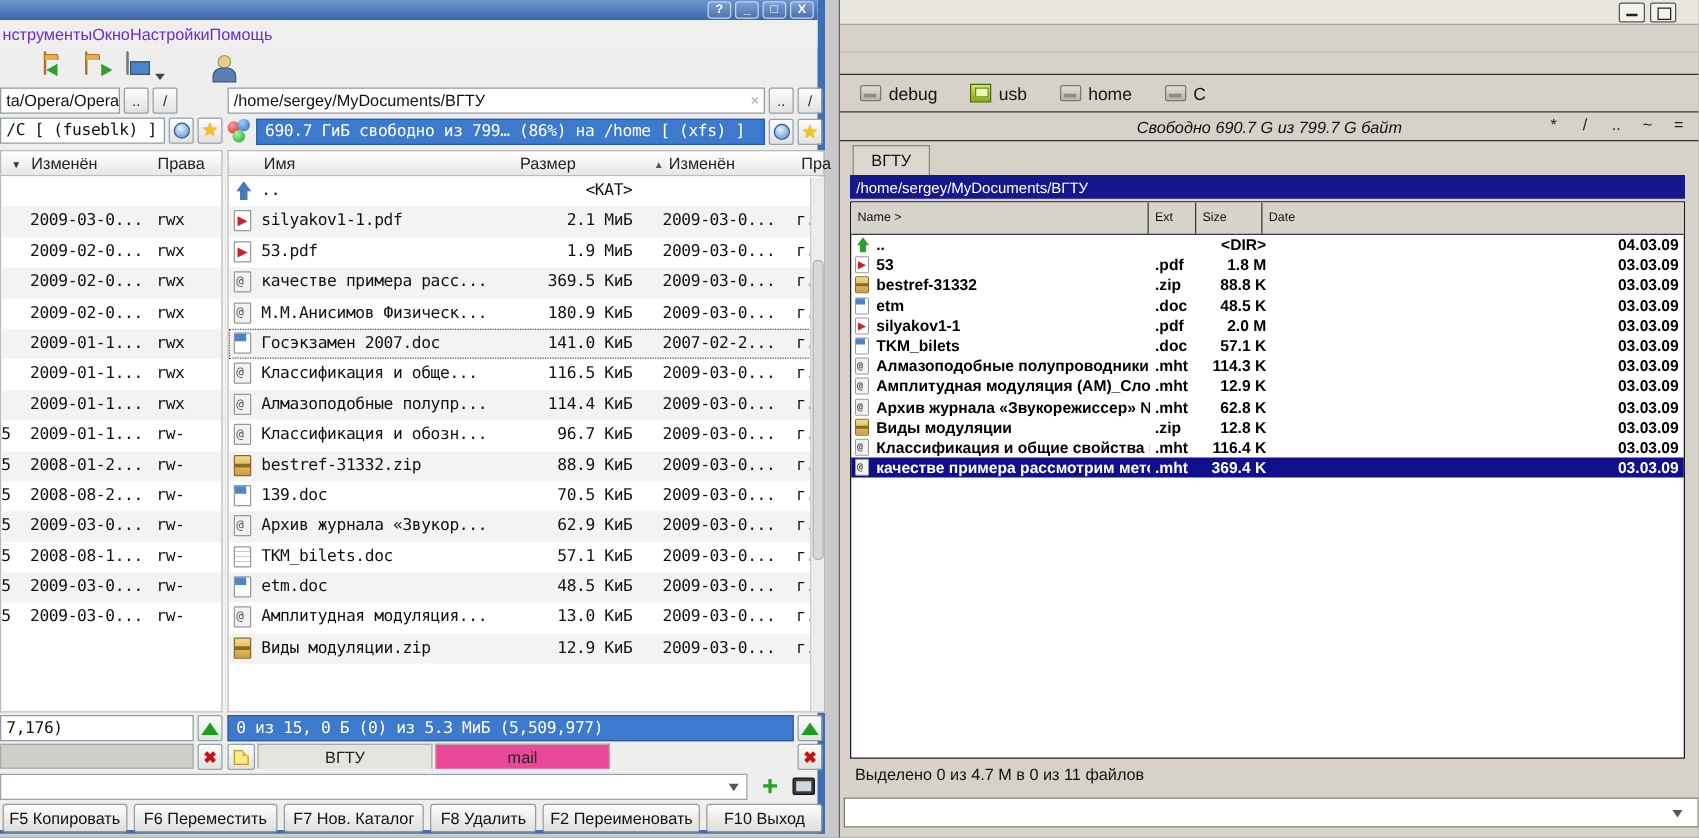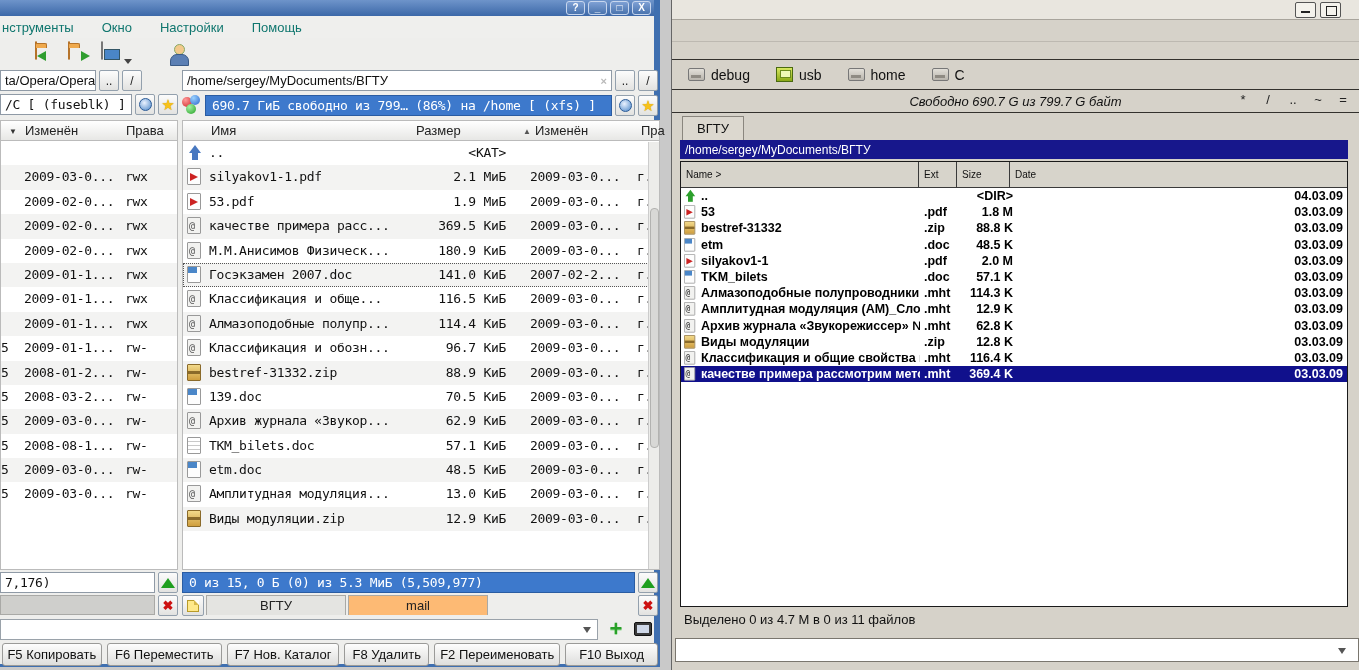--- a/index.html
+++ b/index.html
@@ -9,21 +9,21 @@
   
   .lwin{position:absolute;left:0;top:0;width:660px;height:667px;background:#eeeeec;
         border-right:6px solid #3f6fb0;border-bottom:3px solid #3f6fb0;}
   .lw-titlebar{position:absolute;left:0;top:0;right:0;height:16px;
         background:linear-gradient(#6e94ca,#3c68a8);}
   .lw-tbtns{position:absolute;right:3px;top:1px;display:flex;gap:3px;}
   .lw-tbtn{width:19px;height:14px;border:1px solid #c7d6ee;border-radius:3px;
         background:linear-gradient(#7ea0d4,#4a74ae);color:#fff;font-size:10px;font-weight:bold;
         display:flex;align-items:center;justify-content:center;line-height:1;}
   .lw-menubar{position:absolute;left:0;top:16px;right:0;height:22px;background:#efefed;
-        display:flex;align-items:center;gap:28px;padding-left:2px;font-size:13px;color:#0f766e;}
+        display:flex;align-items:center;gap:0;padding-left:2px;font-size:13px;color:#6d28d9;}
   .lw-toolbar{position:absolute;left:0;top:38px;right:0;height:31px;display:flex;align-items:center;gap:9px;padding-left:2px;}
 
   
   .tbi{width:24px;height:24px;position:relative;display:inline-block;}
   .tbi-folder{background:linear-gradient(#f7c46a,#e8953a);border:1px solid #b5732a;border-radius:3px;width:22px;height:17px;margin-top:5px;}
   .tbi-folder::before{content:"";position:absolute;top:1px;left:0;width:10px;height:4px;
         background:#efa94d;border:1px solid #b5732a;border-bottom:none;border-radius:2px 2px 0 0;}
   .tbi-arrow-l::after,.tbi-arrow-r::after{content:"";position:absolute;top:9px;width:0;height:0;
         border-top:5px solid transparent;border-bottom:5px solid transparent;}
   .tbi-arrow-l::after{left:2px;border-right:9px solid #2f9e2f;}
@@ -98,21 +98,21 @@
   .mrow .c-date{position:absolute;left:347px;top:4px;white-space:nowrap;}
   .mrow .c-suffix{position:absolute;left:454px;top:4px;white-space:nowrap;}
   .mp-scroll{position:absolute;left:648px;top:142px;width:11px;height:427px;background:#ececea;border-left:1px solid #ccc;}
   .mp-thumb{position:absolute;left:1px;top:66px;width:9px;height:240px;background:#d8d8d6;border:1px solid #b2b2b0;border-radius:4px;}
   .mp-status{position:absolute;left:182px;top:572px;width:478px;height:21px;display:flex;gap:3px;padding-right:2px;}
   .mp-status .infobar{height:21px;}
   .mp-tabbar{position:absolute;left:182px;top:595px;width:478px;height:20px;display:flex;gap:2px;padding-right:2px;}
   .newtab{width:22px;}
   .icon-note{width:12px;height:12px;background:#ffe98a;border:1px solid #b89b2a;position:relative;}
   .icon-note::before{content:"";position:absolute;right:-1px;top:-1px;border-style:solid;border-width:0 5px 5px 0;border-color:#fff #fff #d8b94a #d8b94a;}
-  .mtab{width:140px;border:1px solid #a9a9a6;border-bottom:none;background:#fdba74;font-size:13px;color:#222;
+  .mtab{width:140px;border:1px solid #a9a9a6;border-bottom:none;background:#ec4899;font-size:13px;color:#222;
         display:flex;align-items:center;justify-content:center;}
   .mtab.active{background:#e4e4e1;}
   .mp-tabspacer{flex:1;}
 
   
   .lw-cmdrow{position:absolute;left:0;top:618px;width:660px;height:23px;}
   .cmd-field{position:absolute;left:0;top:1px;width:598px;height:21px;background:#fff;border:1px solid #9aa2aa;}
   .cmd-v{position:absolute;right:6px;top:7px;width:0;height:0;border-left:4px solid transparent;border-right:4px solid transparent;border-top:6px solid #555;}
   .cmd-plus{position:absolute;left:604px;top:0;width:24px;height:22px;display:flex;align-items:center;justify-content:center;}
   .plus-glyph{color:#28a028;font-size:22px;font-weight:bold;line-height:1;text-shadow:0 1px 0 #9ce09c;}
@@ -282,21 +282,21 @@
           <span class="c-date">2009-01-1...</span>
           <span class="c-perm">rw-</span>
         </div>
         <div class="lrow alt">
           <span class="c-size">5</span>
           <span class="c-date">2008-01-2...</span>
           <span class="c-perm">rw-</span>
         </div>
         <div class="lrow">
           <span class="c-size">5</span>
-          <span class="c-date">2008-03-2...</span>
+          <span class="c-date">2008-08-2...</span>
           <span class="c-perm">rw-</span>
         </div>
         <div class="lrow alt">
           <span class="c-size">5</span>
           <span class="c-date">2009-03-0...</span>
           <span class="c-perm">rw-</span>
         </div>
         <div class="lrow">
           <span class="c-size">5</span>
           <span class="c-date">2008-08-1...</span>

